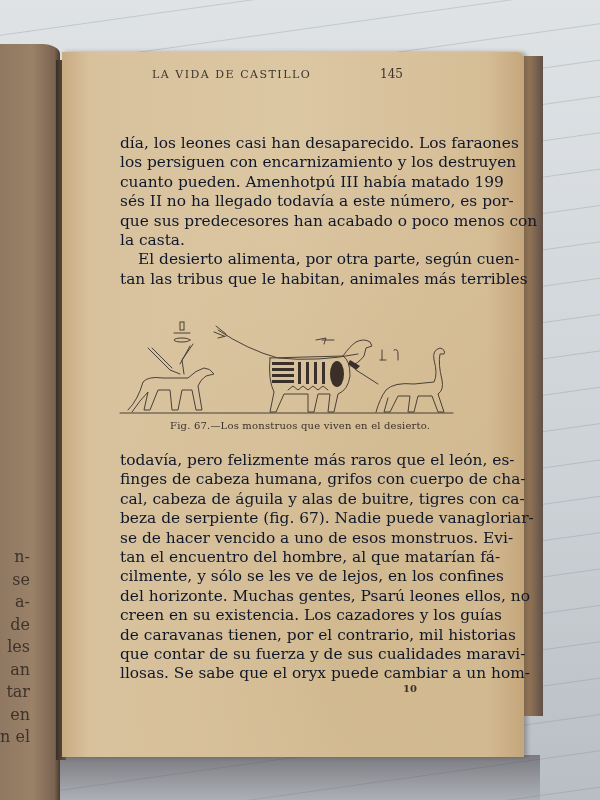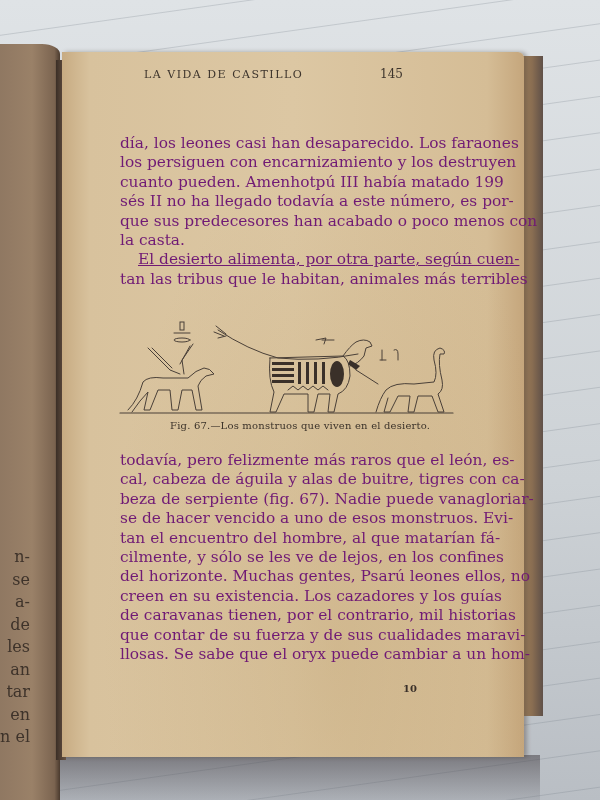--- a/index.html
+++ b/index.html
@@ -42,30 +42,30 @@
       background:
         radial-gradient(ellipse at 60% 85%, rgba(190,160,110,0.35), rgba(0,0,0,0) 60%),
         linear-gradient(90deg, #c7ab82 0%, #d8c29d 6%, #dcc7a3 50%, #d5bd96 92%, #c5a67c 100%);
       border-top-right-radius: 6px;
       box-shadow: 3px 0 4px rgba(60,50,40,0.35);
     }
     .running-head {
       position: absolute; top: 68px; left: 0; width: 100%;
       font-size: 11px; letter-spacing: 1.5px; color: #3d342c;
     }
-    .running-title { position: absolute; left: 144px; top: 0; }
+    .running-title { position: absolute; left: 152px; top: 0; }
     .page-num { position: absolute; left: 380px; top: -1px; font-size: 12px; letter-spacing: 0; }
     .text-block {
       position: absolute; left: 120px; width: 343px;
-      font-size: 15.4px; line-height: 19.4px; color: #701a75;
+      font-size: 15.4px; line-height: 19.4px; color: #0f172a;
       text-align: justify;
     }
     .text-block .line { display: block; text-align: justify; text-align-last: justify; white-space: nowrap; }
     .text-block .line.last { text-align-last: left; }
-    .text-block .line.indent { text-indent: 18px; text-decoration: underline; }
+    .text-block .line.indent { text-indent: 18px; }
     .block-1 { top: 134px; }
     .block-2 { top: 451px; }
     .figure {
       position: absolute; left: 118px; top: 320px; width: 340px; height: 98px;
     }
     .caption {
       position: absolute; left: 170px; top: 420px;
       font-size: 10px; color: #3b3229; letter-spacing: 0.2px; white-space: nowrap;
     }
     .signature {
@@ -156,20 +156,21 @@
     <rect x="204" y="42" width="3" height="22"></rect>
     <ellipse cx="219" cy="54" rx="7" ry="13"></ellipse>
     <path d="M232 40 L242 46 L238 50 L230 44 Z"></path>
   </g>
 </svg>
 
 <div class="caption">Fig. 67.—Los monstruos que viven en el desierto.</div>
 
 <div class="text-block block-2">
   <span class="line">todavía, pero  felizmente más raros  que el  león,  es-</span>
+  <span class="line">finges de  cabeza  humana, grifos con cuerpo de cha-</span>
   <span class="line">cal, cabeza de águila y alas de buitre, tigres con ca-</span>
   <span class="line">beza de serpiente (fig. 67). Nadie puede vanagloriar-</span>
   <span class="line">se de hacer vencido a uno de esos  monstruos. Evi-</span>
   <span class="line">tan  el  encuentro del hombre, al que  matarían  fá-</span>
   <span class="line">cilmente, y sólo  se les ve de  lejos,  en los confines</span>
   <span class="line">del horizonte. Muchas gentes,  Psarú  leones ellos, no</span>
   <span class="line">creen  en  su  existencia.  Los cazadores  y  los guías</span>
   <span class="line">de caravanas  tienen,  por  el contrario,  mil  historias</span>
   <span class="line">que contar de su fuerza y de sus cualidades maravi-</span>
   <span class="line">llosas. Se sabe que el oryx puede cambiar a un hom-</span>

